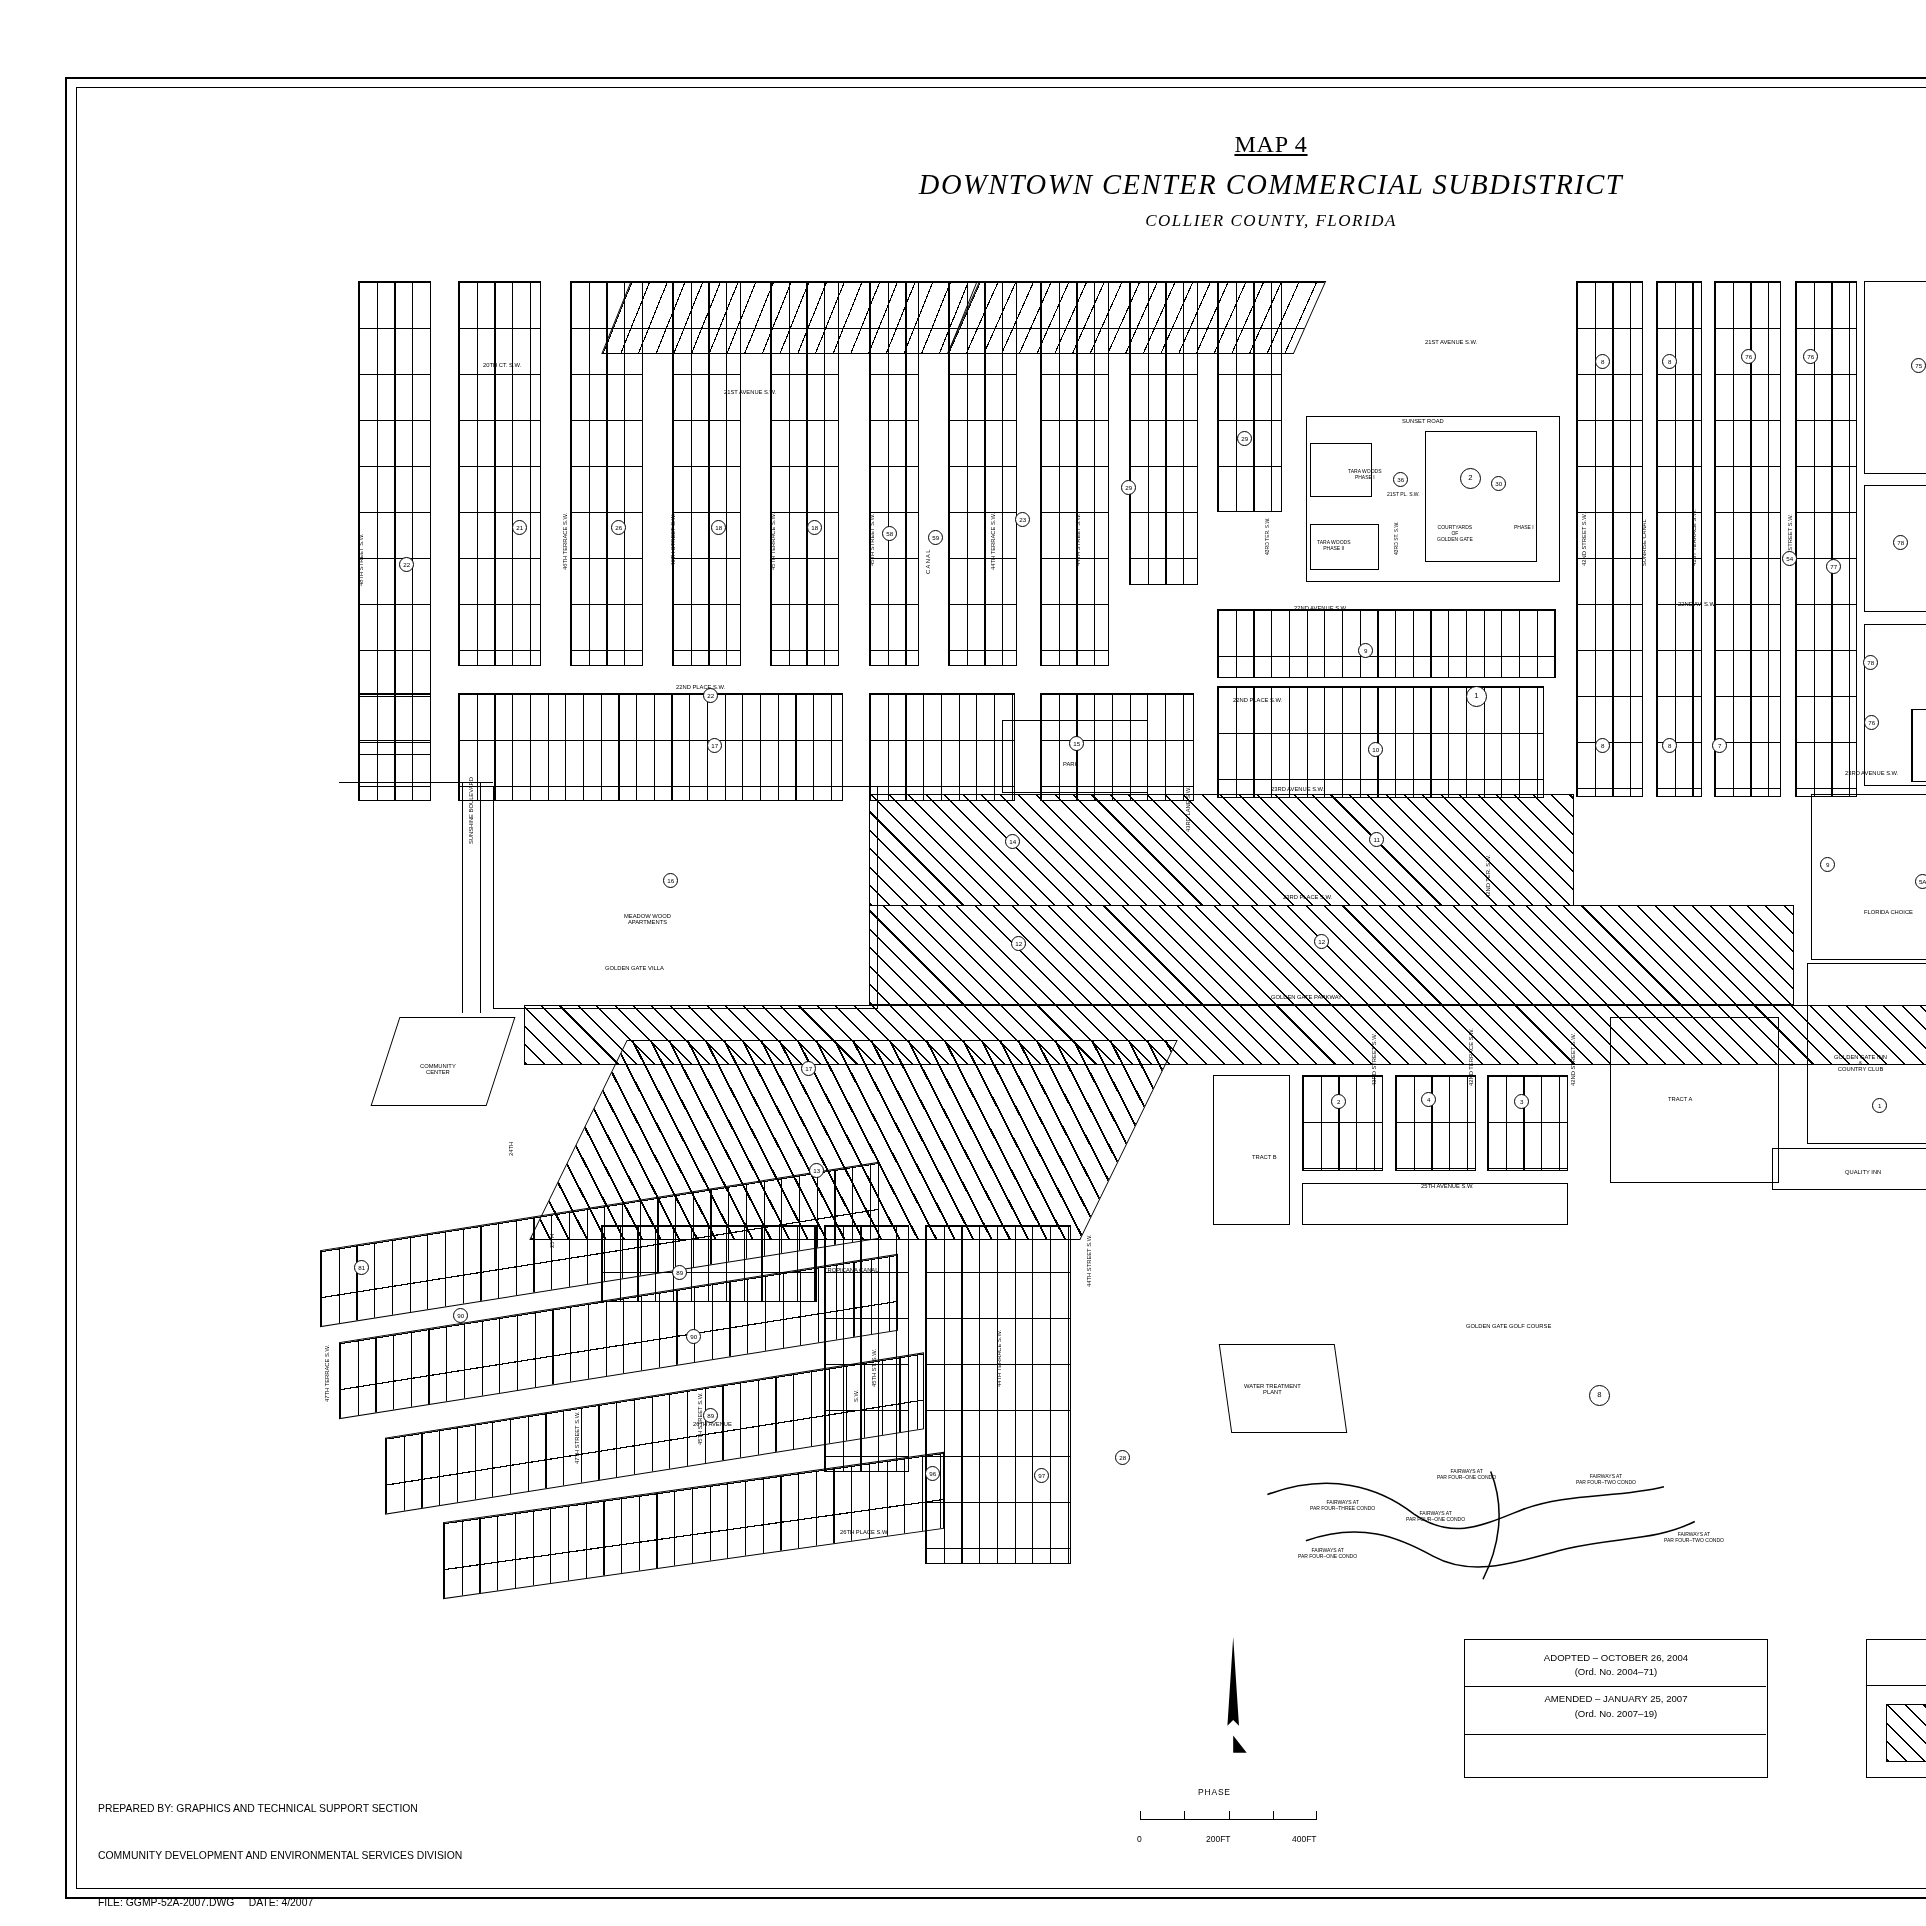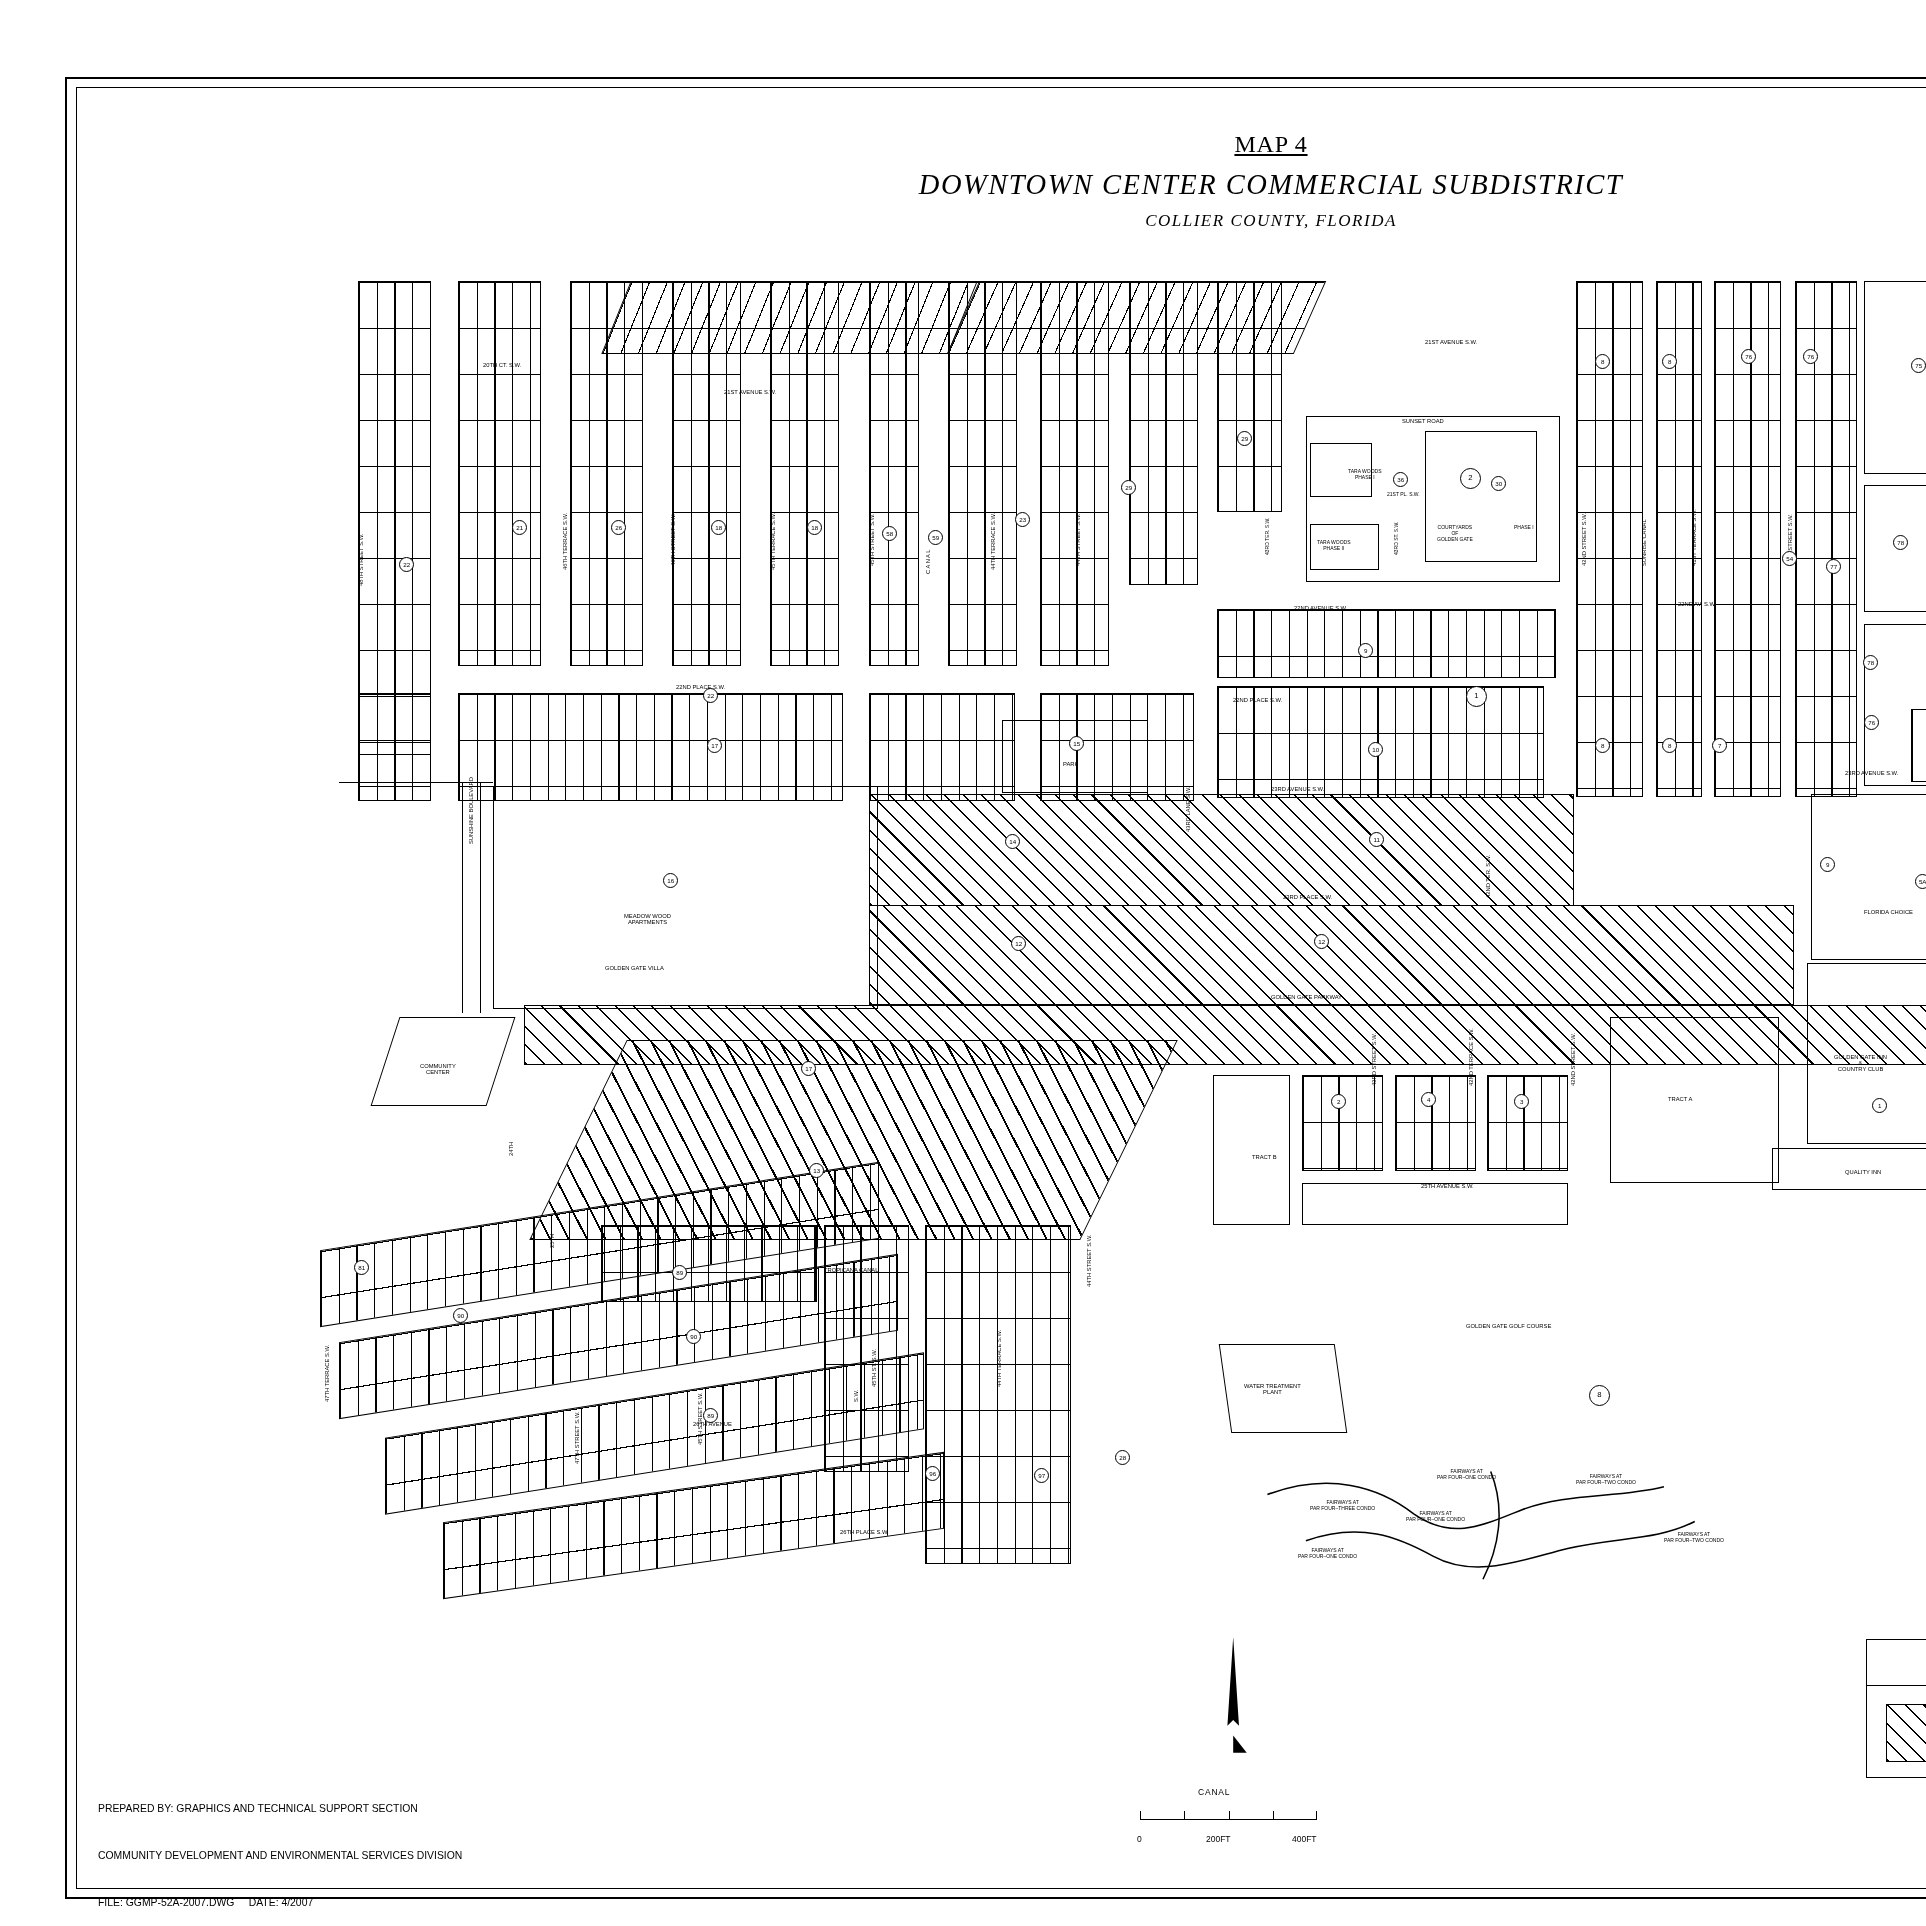--- a/index.html
+++ b/index.html
@@ -285,33 +285,41 @@
     <div class="circ big" style="left:1589px;top:1385px;">8</div>
 
   </div>
 
   <div style="position:absolute;left:1210px;top:1637px;width:85px;height:139px;">
     <svg width="85" height="139" viewBox="0 0 220 360">
       <polygon points="60,0 75,230 60,215 45,230" fill="#000"></polygon>
       <polygon points="60,255 95,300 60,300" fill="#000"></polygon>
     </svg>
   </div>
-  <div class="scale-word" style="left:1198px;top:1787px;">CANAL</div>
+  <div class="scale-word" style="left:1198px;top:1787px;">PHASE</div>
   <div style="position:absolute;left:1140px;top:1811px;width:193px;height:15.4px;">
     <div class="ln hln" style="left:0;top:7.7px;width:177px;"></div>
     <div class="ln vln" style="left:0;top:0;height:9.2px;"></div>
     <div class="ln vln" style="left:44px;top:0;height:9.2px;"></div>
     <div class="ln vln" style="left:89px;top:0;height:9.2px;"></div>
     <div class="ln vln" style="left:133px;top:0;height:9.2px;"></div>
     <div class="ln vln" style="left:176px;top:0;height:9.2px;"></div>
   </div>
   <div class="lbl md" style="left:1137px;top:1834px;">0</div>
   <div class="lbl md" style="left:1206px;top:1834px;">200FT</div>
   <div class="lbl md" style="left:1292px;top:1834px;">400FT</div>
 
+  <div class="box" style="left:1464px;top:1639px;width:304px;height:139px;">
+    <div class="bline" style="margin-top:11.6px;">ADOPTED – OCTOBER 26, 2004</div>
+    <div class="bline" style="margin-top:3.9px;">(Ord. No. 2004–71)</div>
+    <div class="ln hln" style="left:0;top:46px;width:301px;"></div>
+    <div class="bline" style="margin-top:15.4px;">AMENDED – JANUARY 25, 2007</div>
+    <div class="bline" style="margin-top:3.9px;">(Ord. No. 2007–19)</div>
+    <div class="ln hln" style="left:0;top:94px;width:301px;"></div>
+  </div>
 
   <div class="box" style="left:1866px;top:1639px;width:428px;height:139px;">
     <div class="legend-title" style="margin-top:12.3px;">LEGEND</div>
     <div class="ln hln" style="left:0;top:45px;width:425px;"></div>
     <div class="hatch" style="left:19px;top:64px;width:92px;height:58px;"></div>
 
   </div>
 
   <div class="prep">
     <div>PREPARED BY: GRAPHICS AND TECHNICAL SUPPORT SECTION</div>

